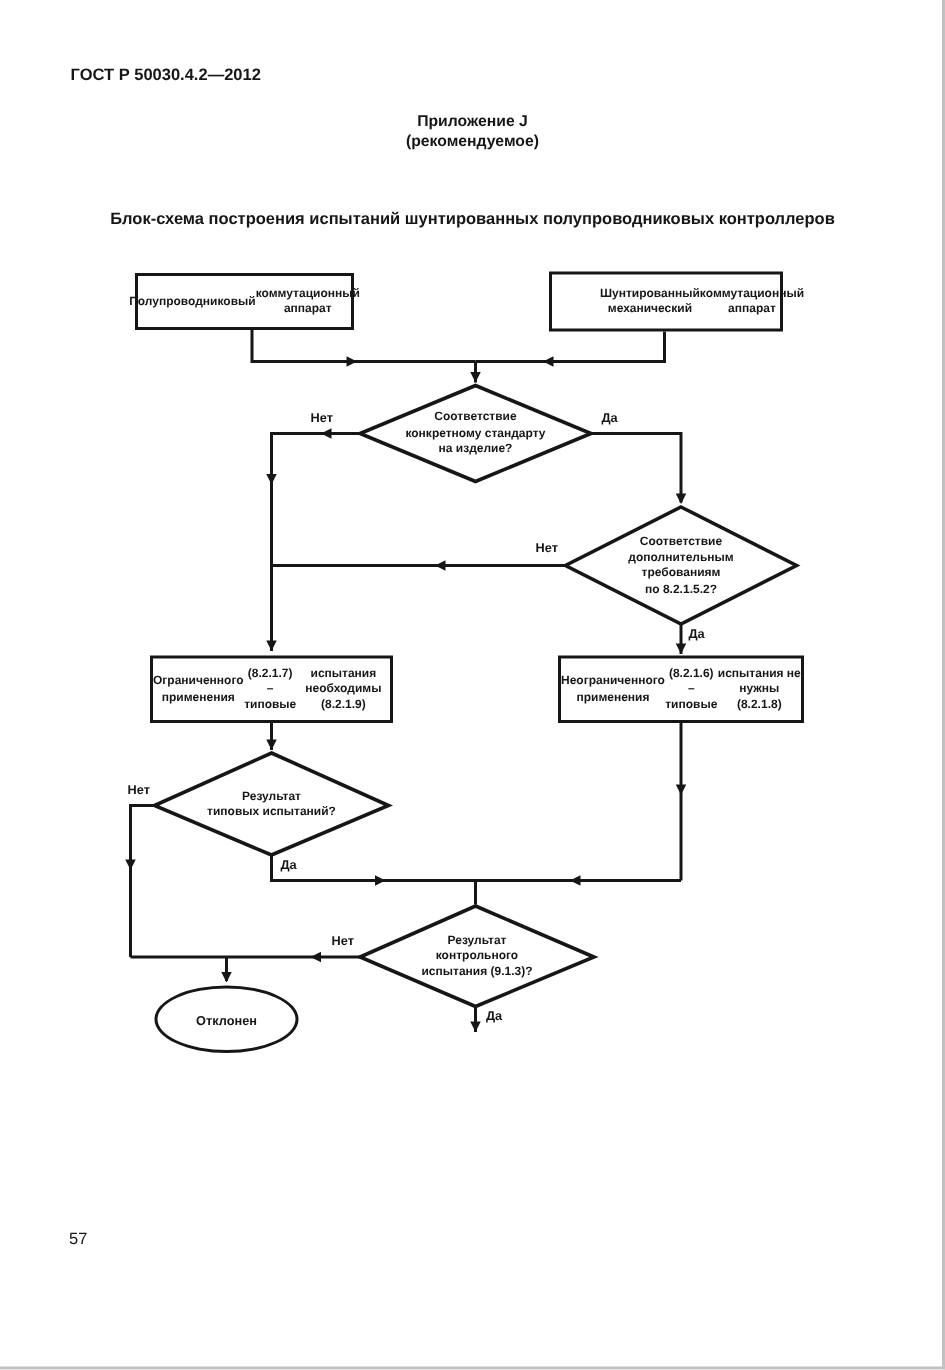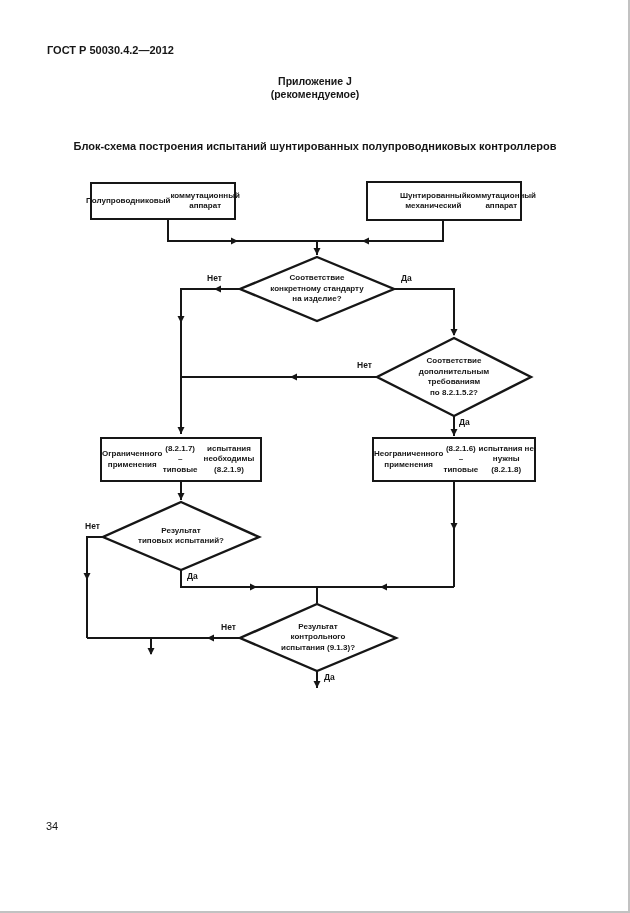--- a/index.html
+++ b/index.html
@@ -113,20 +113,23 @@
     <div>(8.2.1.7) – типовые</div>
     <div>испытания необходимы (8.2.1.9)</div>
   </div>
 
   <div class="rbox" style="left:372px;top:437px;width:164px;height:45px;">
     <div>Неограниченного применения</div>
     <div>(8.2.1.6) – типовые</div>
     <div>испытания не нужны (8.2.1.8)</div>
   </div>
 
+  <div class="ebox" style="left:103px;top:657px;width:96px;height:45px;">
+    <div>Отклонен</div>
+  </div>
 
 
   <div class="txt" style="left:240px;top:257px;width:154px;height:64px;">
     <div>Соответствие</div>
     <div>конкретному стандарту</div>
     <div>на изделие?</div>
   </div>
 
   <div class="txt" style="left:377px;top:338px;width:154px;height:78px;">
     <div>Соответствие</div>
@@ -148,14 +151,14 @@
 
   <div class="lbl r" style="left:198px;top:273px;width:24px;">Нет</div>
   <div class="lbl" style="left:401px;top:273px;">Да</div>
   <div class="lbl r" style="left:348px;top:360px;width:24px;">Нет</div>
   <div class="lbl" style="left:459px;top:417px;">Да</div>
   <div class="lbl r" style="left:76px;top:521px;width:24px;">Нет</div>
   <div class="lbl" style="left:187px;top:571px;">Да</div>
   <div class="lbl r" style="left:212px;top:622px;width:24px;">Нет</div>
   <div class="lbl" style="left:324px;top:672px;">Да</div>
 
-  <div class="pageno">34</div>
+  <div class="pageno">57</div>
 </div>
 
 </body></html>

